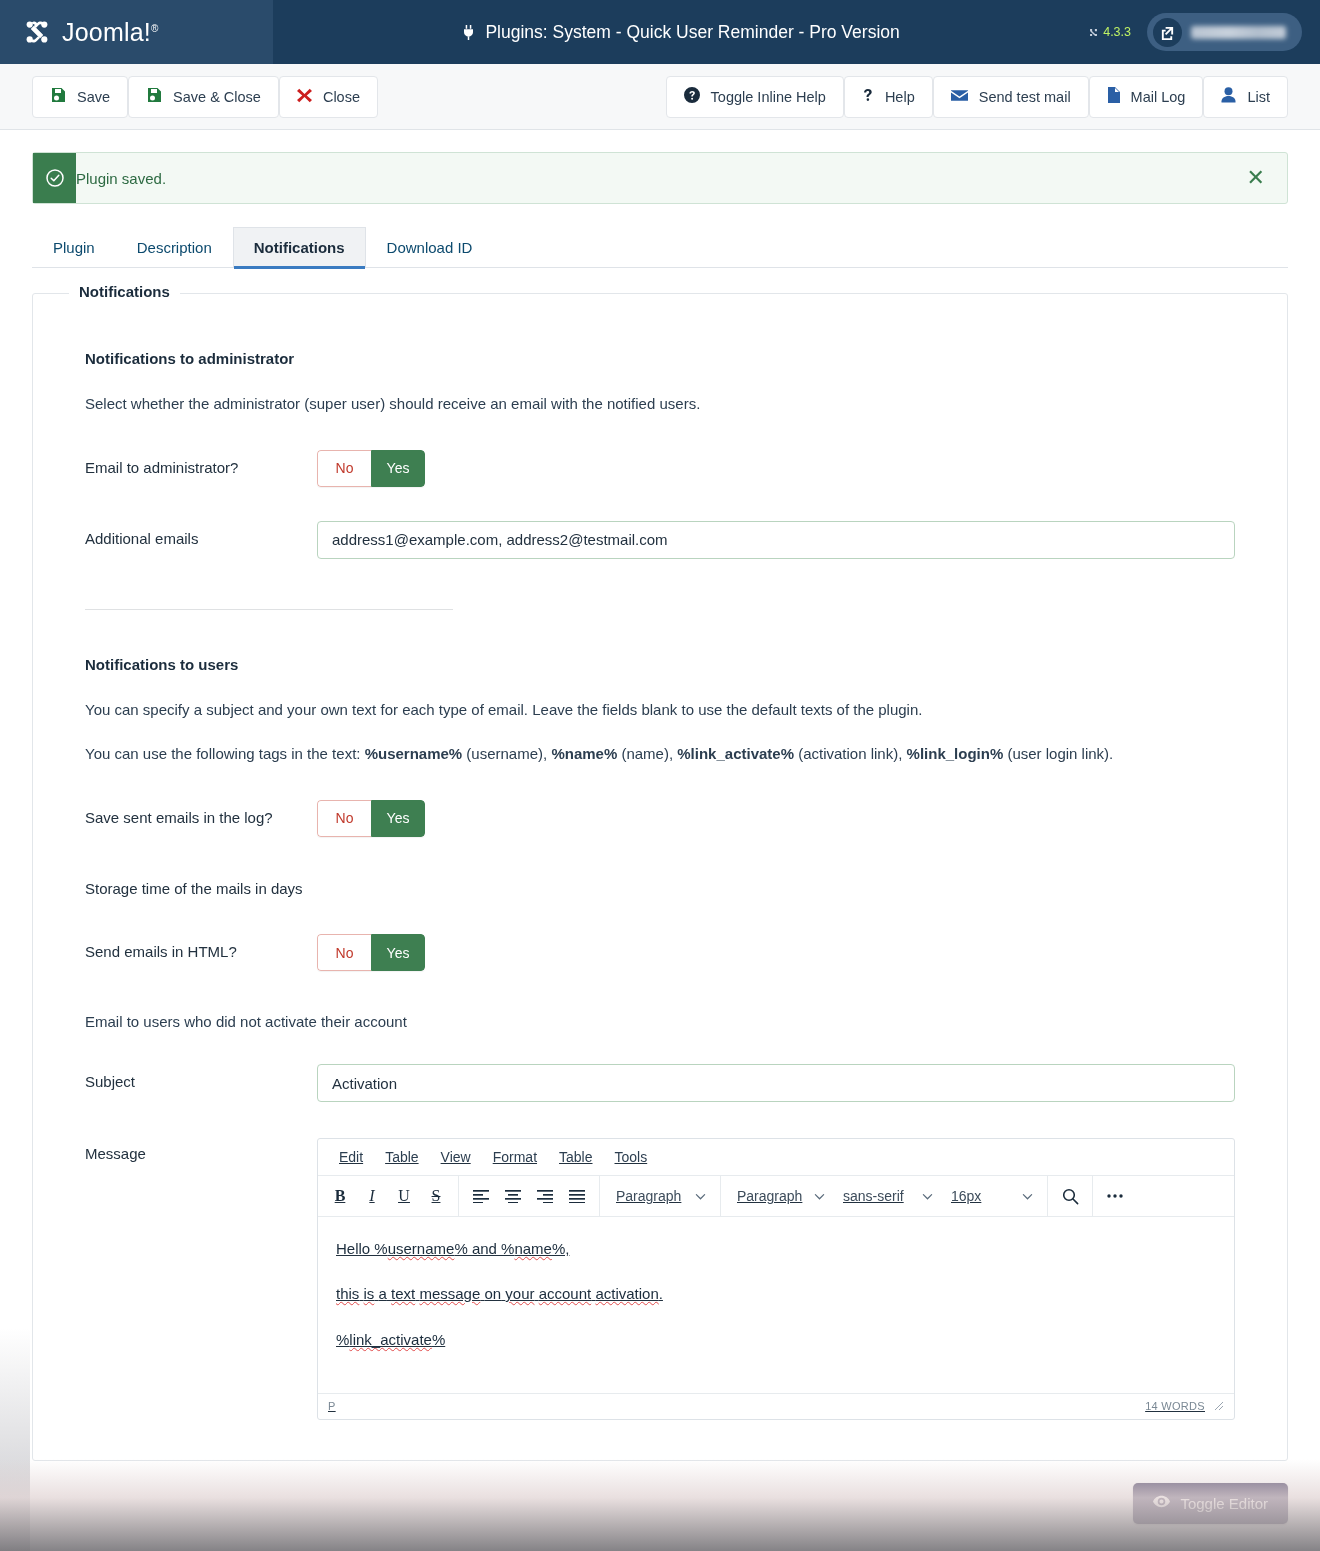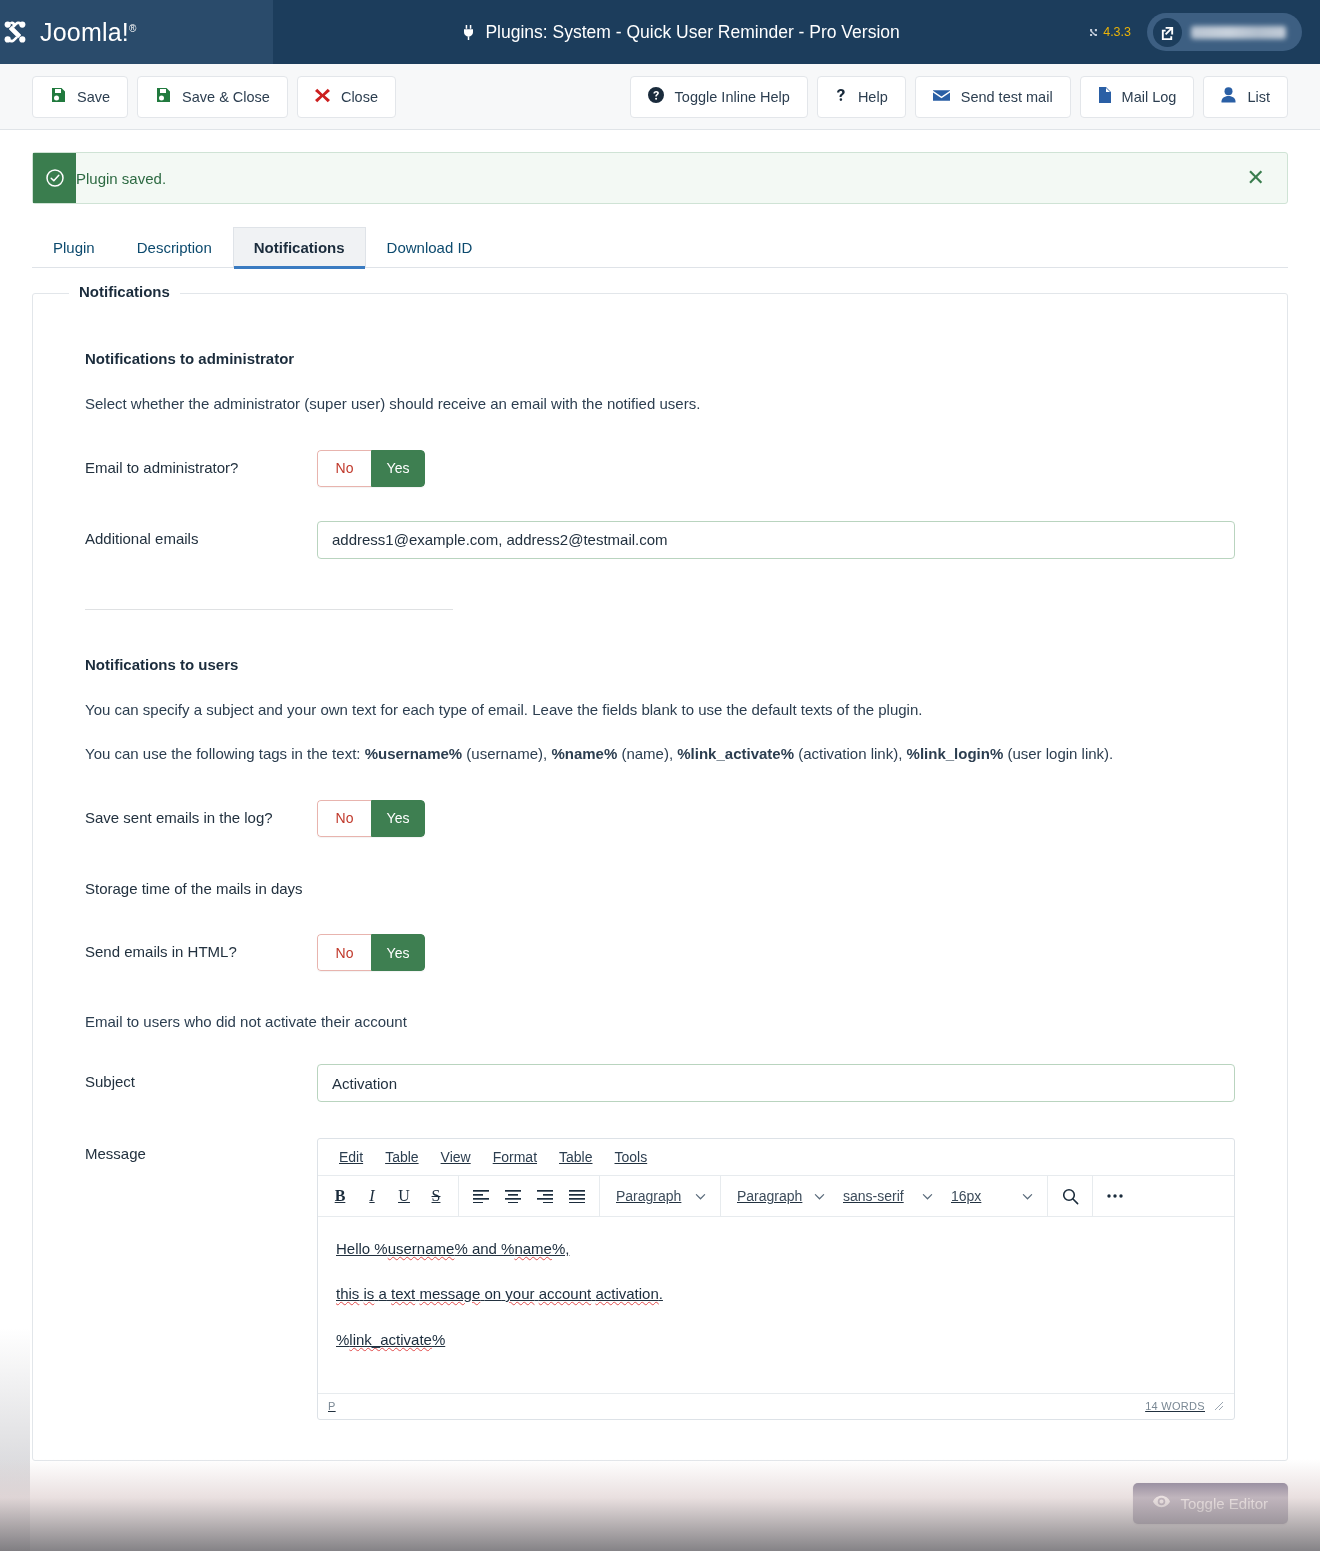--- a/index.html
+++ b/index.html
@@ -14,36 +14,36 @@
     position: relative;
   }
 
   
   .header {
     height: 64px; display: flex; align-items: stretch;
     background: #1c3d5c; color: #fff;
   }
   .brand {
     width: 273px; background: #2a4b6b; display: flex;
-    align-items: center; gap: 10px;
+    align-items: center; padding-left: 22px; gap: 10px;
   }
   .brand-logo { width: 30px; height: 30px; flex: none; }
   .brand-text { font-size: 25px; letter-spacing: .2px; color: #fff; font-weight: 300; position: relative;}
   .brand-text sup { font-size: 10px; vertical-align: super; }
   .header-main {
     flex: 1; display: flex; align-items: center; justify-content: center;
     position: relative;
   }
   .page-title-wrap { display: flex; align-items: center; gap: 9px; }
   .plug-icon { width: 15px; height: 17px; }
   .page-title { font-size: 17.5px; font-weight: 400; color: #ffffff; }
   .header-right {
     display: flex; align-items: center; gap: 16px; padding-right: 18px;
   }
-  .version-badge { font-size: 12.5px; color: #eab308; display: flex; align-items: center; gap: 4px; }
+  .version-badge { font-size: 12.5px; color: #bef264; display: flex; align-items: center; gap: 4px; }
   .version-badge svg { width: 11px; height: 11px; }
   .user-pill {
     display: flex; align-items: center; gap: 9px;
     background: #3d5f82; border-radius: 24px; height: 38px;
     padding: 0 16px 0 6px; min-width: 148px;
   }
   .user-pill .ext-ico {
     width: 29px; height: 29px; border-radius: 50%; background: #1c3d5c;
     display: flex; align-items: center; justify-content: center;
   }
@@ -52,21 +52,21 @@
     height: 13px; width: 95px; border-radius: 3px;
     background: linear-gradient(90deg,#c3cdd9,#d4dbe4 40%,#bcc7d4 70%,#cdd5df);
     filter: blur(2.4px); opacity:.92;
   }
 
   
   .toolbar {
     height: 66px; background: #f7f8f9; border-bottom: 1px solid #e0e4e8;
     display: flex; align-items: center; padding: 0 32px; gap: 0;
   }
-  .tb-group { display: flex; gap: 9px; }
+  .tb-group { display: flex; }
   .tb-spacer { flex: 1; }
   .tb-btn {
     height: 42px; background: #fff; border: 1px solid #e3e6ea; border-radius: 4px;
     display: flex; align-items: center; gap: 11px; padding: 0 17px;
     font-size: 14.5px; color: #2c3e50; cursor: pointer; white-space: nowrap;
     font-family: "Liberation Sans", sans-serif;
   }
   .tb-btn svg { flex: none; }
   .ic-green { fill: #217a3e; }
   .ic-red { fill: #cc1f1f; }

